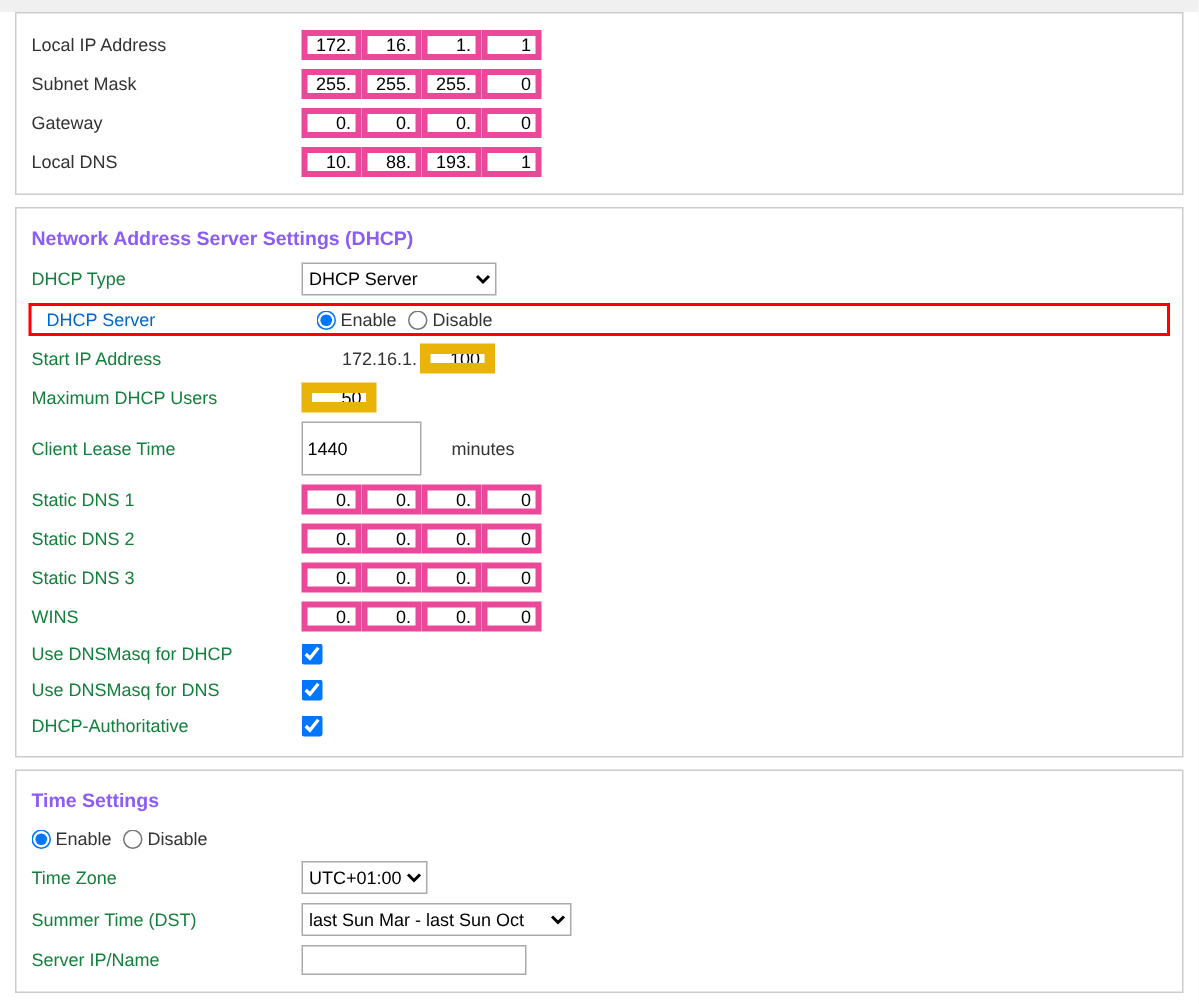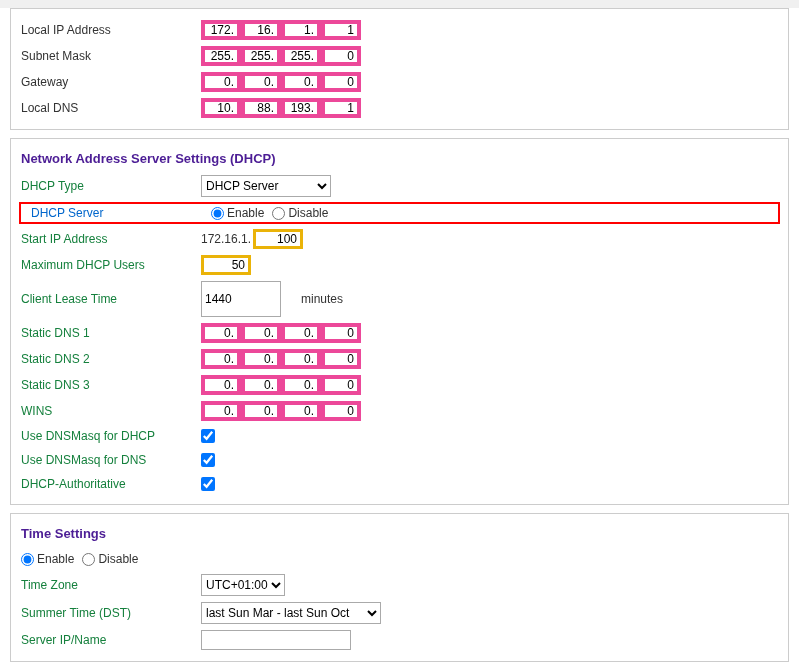--- a/index.html
+++ b/index.html
@@ -14,21 +14,21 @@
       min-height: 669px;
       background: #fff;
       padding: 0;
     }
     .section {
       border: 1px solid #ccc;
       margin: 8px 10px;
       padding: 8px 0;
     }
     .section-title {
-      color: #4c1d95;
+      color: #8b5cf6;
       font-weight: bold;
       font-size: 13px;
       padding: 4px 10px 6px 10px;
     }
     .form-row {
       display: flex;
       align-items: center;
       padding: 3px 10px;
       min-height: 24px;
     }
@@ -50,40 +50,41 @@
       width: 40px;
       height: 20px;
       border: 4px solid #ec4899;
       text-align: right;
       font-size: 12px;
       padding: 1px 3px;
     }
     .small-input {
       width: 50px;
       height: 20px;
-      border: 3px solid #eab308;
+      border: 7px solid #eab308;
       font-size: 12px;
       padding: 1px 3px;
       text-align: right;
     }
     .medium-input {
       width: 80px;
       height: 36px;
       border: 1px solid #aaa;
       font-size: 12px;
       padding: 1px 3px;
       text-align: left;
     }
     .start-ip-group {
       display: flex;
       align-items: center;
     }
     .start-ip-label {
       font-size: 12px;
       margin-right: 2px;
+      margin-left: 27px;
     }
     .lease-group {
       display: flex;
       align-items: center;
       gap: 5px;
     }
     select {
       height: 22px;
       border: 1px solid #aaa;
       font-size: 12px;

